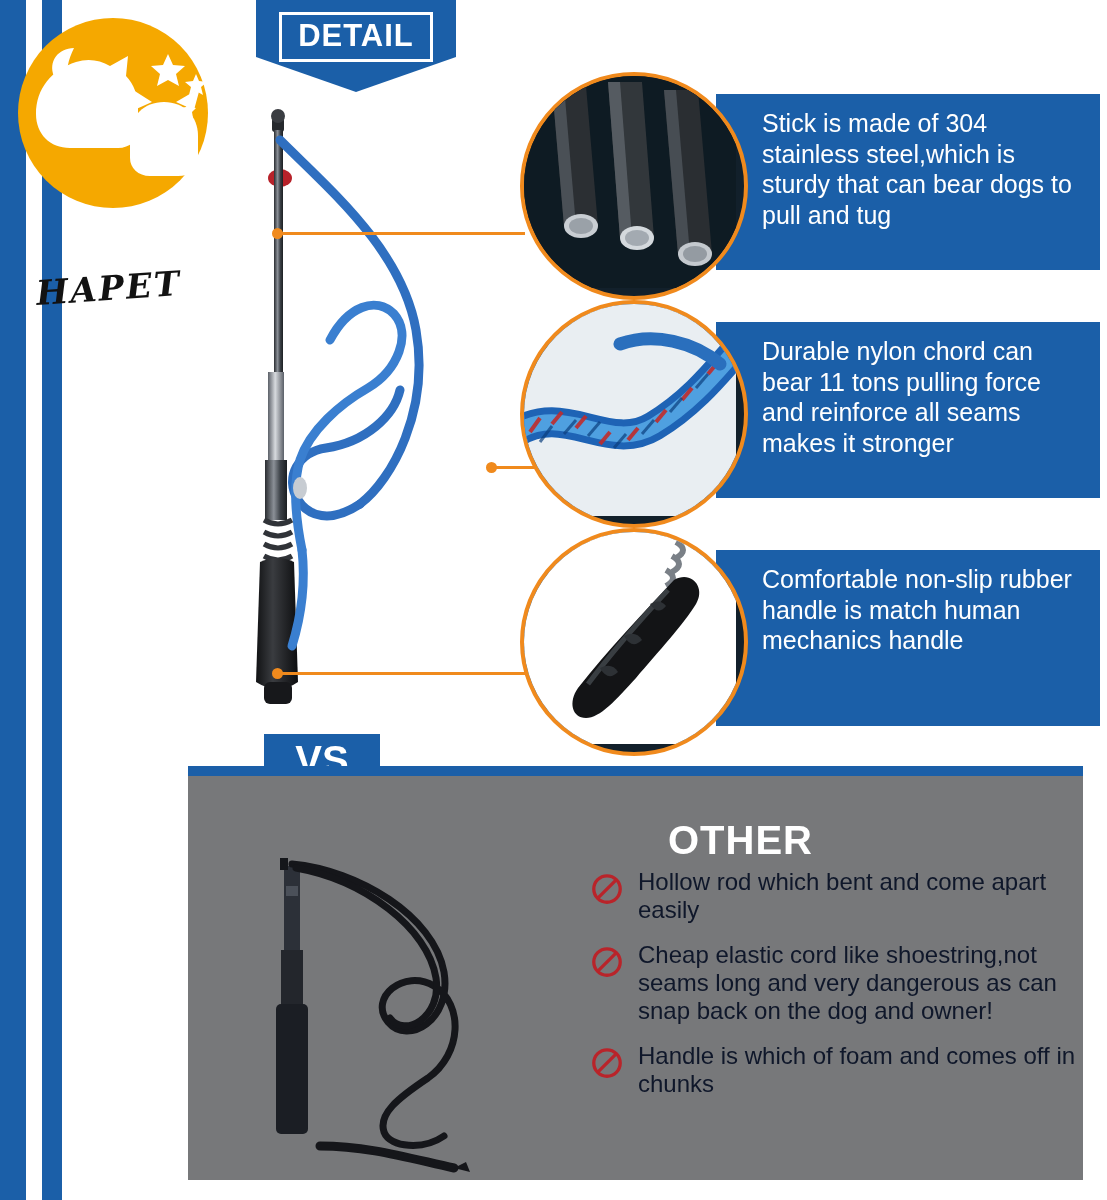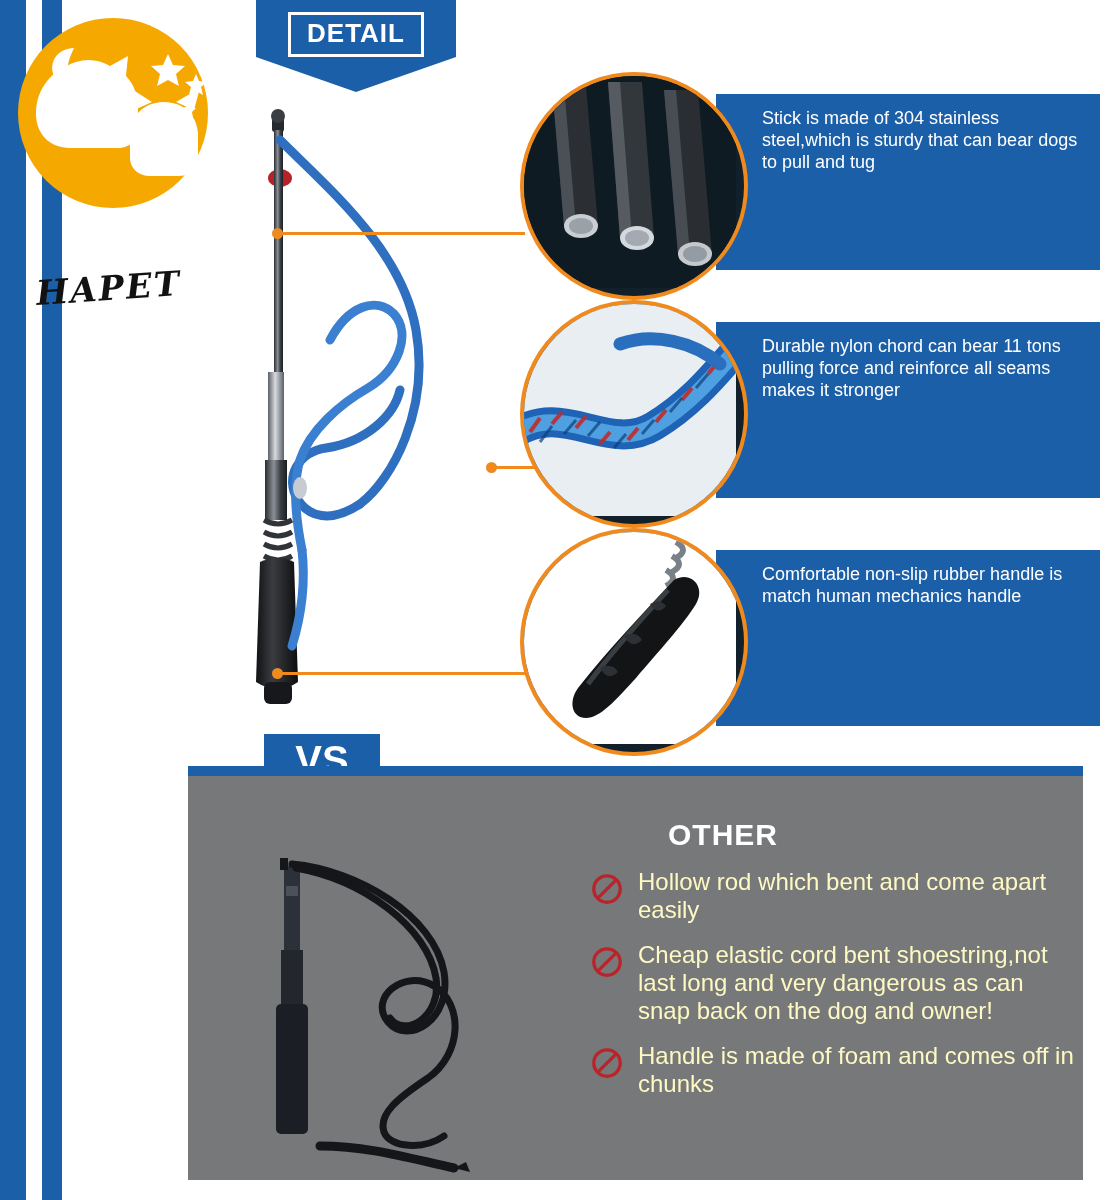--- a/index.html
+++ b/index.html
@@ -47,21 +47,21 @@
     clip-path: polygon(0 0, 100% 0, 100% 62%, 50% 100%, 0 62%);
     display: flex;
     justify-content: center;
     align-items: flex-start;
   }
   .detail-inner {
     margin-top: 12px;
     border: 3px solid #ffffff;
     padding: 3px 16px 5px 16px;
     color: #ffffff;
-    font-size: 26px;
+    font-size: 31px;
     font-weight: bold;
     letter-spacing: 1px;
     font-family: "Liberation Sans", sans-serif;
   }
 
   
   .logo-wrap {
     position: absolute;
     left: 10px; top: 18px;
     width: 220px; height: 300px;
@@ -114,21 +114,21 @@
   }
   .feature .panel {
     position: absolute;
     left: 196px; top: 22px;
     width: 384px;
     min-height: 176px;
     background: #1b5fa8;
     color: #ffffff;
     padding: 14px 18px 16px 46px;
     box-sizing: border-box;
-    font-size: 18px;
+    font-size: 25px;
     line-height: 1.22;
   }
   .feature .panel p { margin: 0; }
 
   .leader {
     position: absolute;
     background: #f08a1d;
     height: 3px;
   }
   .leader-dot {
@@ -166,42 +166,42 @@
   }
   .compare-photo {
     position: absolute;
     left: 60px; top: 70px;
     width: 330px; height: 330px;
   }
   .other-title {
     position: absolute;
     left: 480px; top: 42px;
     color: #ffffff;
-    font-size: 30px;
+    font-size: 40px;
     font-weight: bold;
     letter-spacing: 1px;
   }
   .con-list {
     position: absolute;
     left: 402px; top: 92px;
     width: 490px;
   }
   .con-item {
     display: flex;
     align-items: flex-start;
     margin-bottom: 16px;
   }
   .no-icon {
     flex: 0 0 auto;
     width: 34px; height: 34px;
     margin-right: 14px;
     margin-top: 4px;
   }
   .con-text {
-    color: #fef9c3;
+    color: #0f172a;
     font-size: 24px;
     line-height: 1.18;
   }
 </style>
 </head>
 <body>
 
 <div id="page">
 
   <div class="rail-left-outer"></div>
@@ -411,27 +411,27 @@
           <line x1="8" y1="28" x2="28" y2="8" stroke="#b9242a" stroke-width="3.5"></line>
         </svg>
         <div class="con-text">Hollow rod which bent and come apart easily</div>
       </div>
 
       <div class="con-item">
         <svg class="no-icon" viewBox="0 0 36 36">
           <circle cx="18" cy="18" r="14" fill="none" stroke="#b9242a" stroke-width="3.5"></circle>
           <line x1="8" y1="28" x2="28" y2="8" stroke="#b9242a" stroke-width="3.5"></line>
         </svg>
-        <div class="con-text">Cheap elastic cord bent shoestring,not last long and very dangerous as can snap back on the dog and owner!</div>
+        <div class="con-text">Cheap elastic cord like shoestring,not seams long and very dangerous as can snap back on the dog and owner!</div>
       </div>
 
       <div class="con-item">
         <svg class="no-icon" viewBox="0 0 36 36">
           <circle cx="18" cy="18" r="14" fill="none" stroke="#b9242a" stroke-width="3.5"></circle>
           <line x1="8" y1="28" x2="28" y2="8" stroke="#b9242a" stroke-width="3.5"></line>
         </svg>
-        <div class="con-text">Handle is made of foam and comes off in chunks</div>
+        <div class="con-text">Handle is which of foam and comes off in chunks</div>
       </div>
 
     </div>
   </div>
 
 </div>
 
 </body></html>

